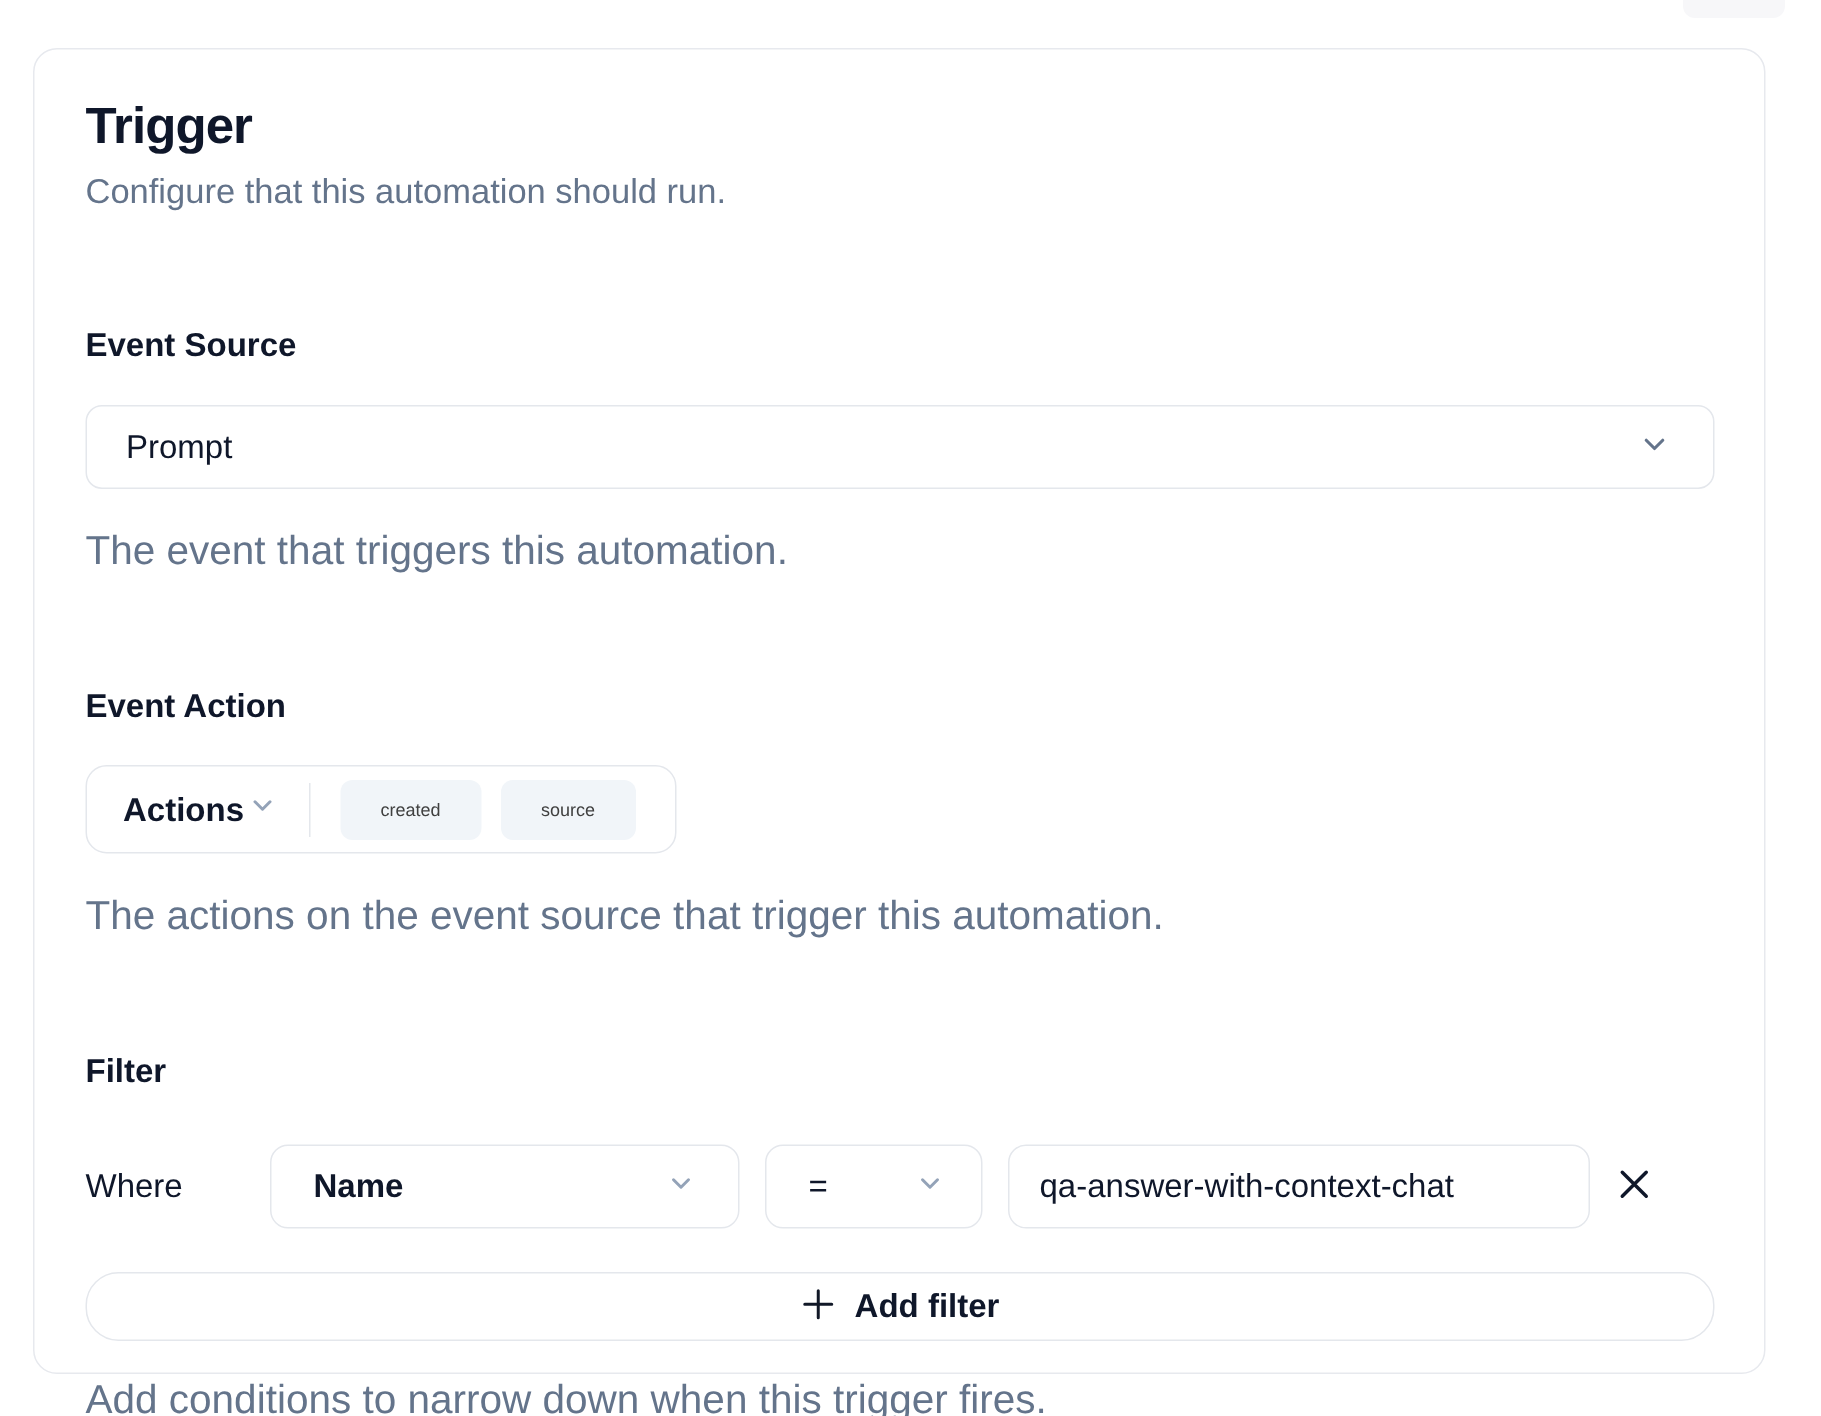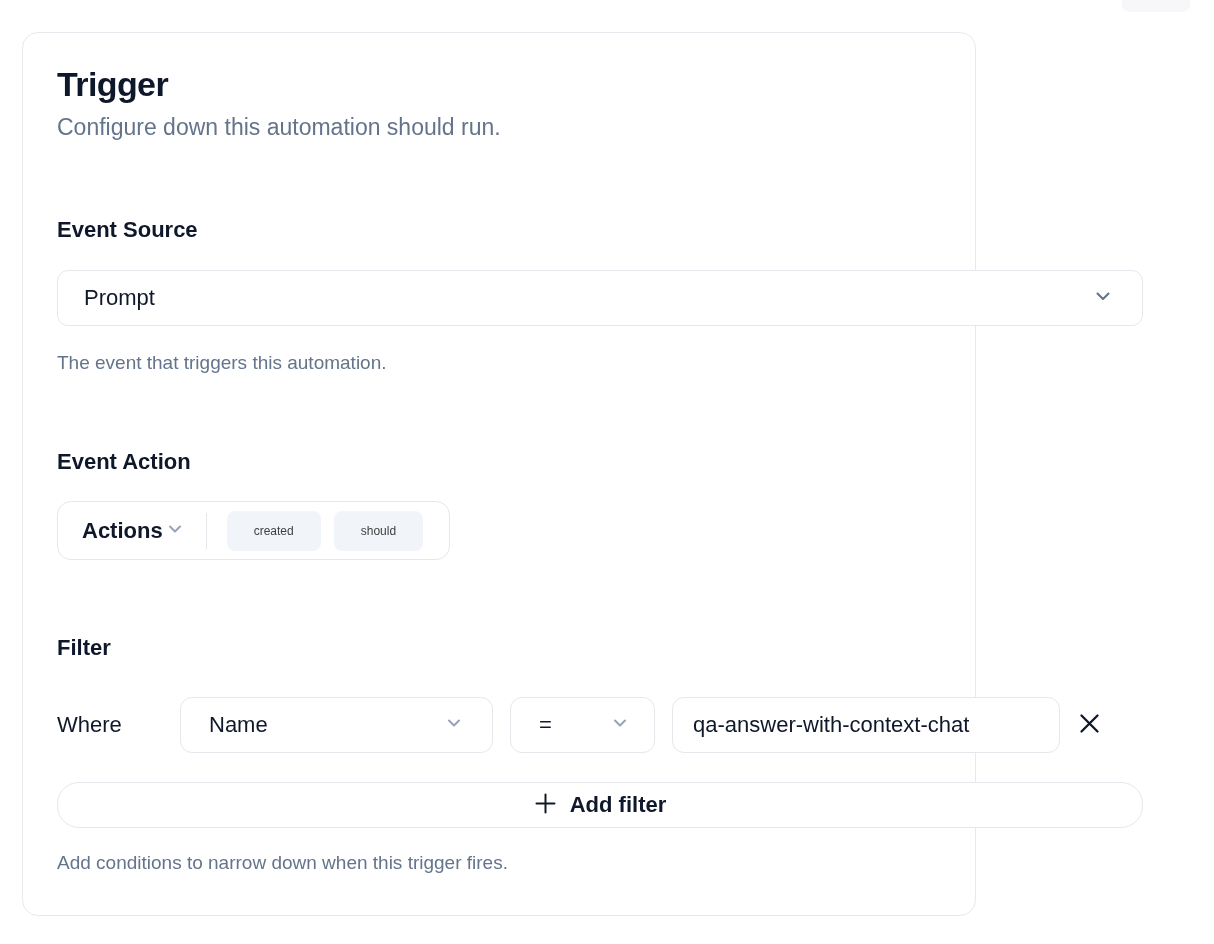--- a/index.html
+++ b/index.html
@@ -13,21 +13,21 @@
   .offscreen-fragment {
     position: absolute;
     left: 1122px; top: -14px;
     width: 68px; height: 26px;
     background: #f7f7f9;
     border-radius: 8px;
   }
   .card {
     position: absolute;
     left: 22px; top: 32px;
-    width: 954px; height: 884px;
+    width: 1155px; height: 884px;
     background: #ffffff;
     border: 1px solid #e7e9ee;
     border-radius: 16px;
     padding: 30px 34px 40px 34px;
   }
   .card-title {
     font-size: 34px;
     font-weight: 700;
     letter-spacing: -0.6px;
     color: #0f172a;
@@ -40,21 +40,21 @@
     line-height: 1.3;
   }
   .field-label {
     margin-top: 75px;
     font-size: 22px;
     font-weight: 700;
     color: #0f172a;
   }
   .helper {
     margin-top: 26px;
-    font-size: 19px;
+    font-size: 27px;
     color: #64748b;
   }
   .select-full {
     margin-top: 27px;
     height: 56px;
     width: 1086px;
     border: 1px solid #e4e7ec;
     border-radius: 11px;
     background: #fff;
     display: flex;
@@ -116,21 +116,21 @@
     height: 56px;
     border: 1px solid #e4e7ec;
     border-radius: 12px;
     background: #fff;
     display: flex;
     align-items: center;
     justify-content: space-between;
     cursor: pointer;
     flex: 0 0 auto;
   }
-  .select-box .value { font-size: 22px; font-weight: 400; color: #0f172a; }
+  .select-box .value { font-size: 22px; font-weight: 700; color: #0f172a; }
   .field-select { width: 313px; padding: 0 28px; margin-right: 17px; }
   .op-select { width: 145px; padding: 0 24px 0 28px; margin-right: 17px; }
   .op-select .value { font-weight: 400; }
   .value-input {
     width: 388px; height: 56px;
     border: 1px solid #e4e7ec;
     border-radius: 12px;
     padding: 0 20px;
     font-size: 22px;
     font-family: "Liberation Sans", "DejaVu Sans", sans-serif;
@@ -162,21 +162,21 @@
   .helper-last { margin-top: 24px; }
 </style>
 </head>
 <body>
 
 <div class="offscreen-fragment"></div>
 
 <div class="card">
 
   <div class="card-title">Trigger</div>
-  <div class="card-subtitle">Configure down this automation should run.</div>
+  <div class="card-subtitle">Configure that this automation should run.</div>
 
   
   <div class="field-label">Event Source</div>
   <div class="select-full">
     <span class="value">Prompt</span>
     <span class="chev">
       <svg width="22" height="22" viewBox="0 0 22 22" fill="none">
           <path d="M5.5 8.5 L11 14 L16.5 8.5" stroke="#64748b" stroke-width="2.1" stroke-linecap="round" stroke-linejoin="round"></path>
         </svg>
     </span>
@@ -190,23 +190,24 @@
       <span class="value">Actions</span>
       <span class="chev">
         <svg width="20" height="20" viewBox="0 0 20 20" fill="none">
             <path d="M5 7.5 L10 12.5 L15 7.5" stroke="#94a3b8" stroke-width="2" stroke-linecap="round" stroke-linejoin="round"></path>
           </svg>
       </span>
     </div>
     <div class="v-divider"></div>
     <div class="chip-row">
       <span class="chip">created</span>
-      <span class="chip">should</span>
+      <span class="chip">source</span>
     </div>
   </div>
+  <div class="helper">The actions on the event source that trigger this automation.</div>
 
   
   <div class="field-label">Filter</div>
   <div class="filter-row">
     <span class="where-label">Where</span>
 
     <div class="select-box field-select">
       <span class="value">Name</span>
       <span class="chev">
         <svg width="20" height="20" viewBox="0 0 20 20" fill="none">

